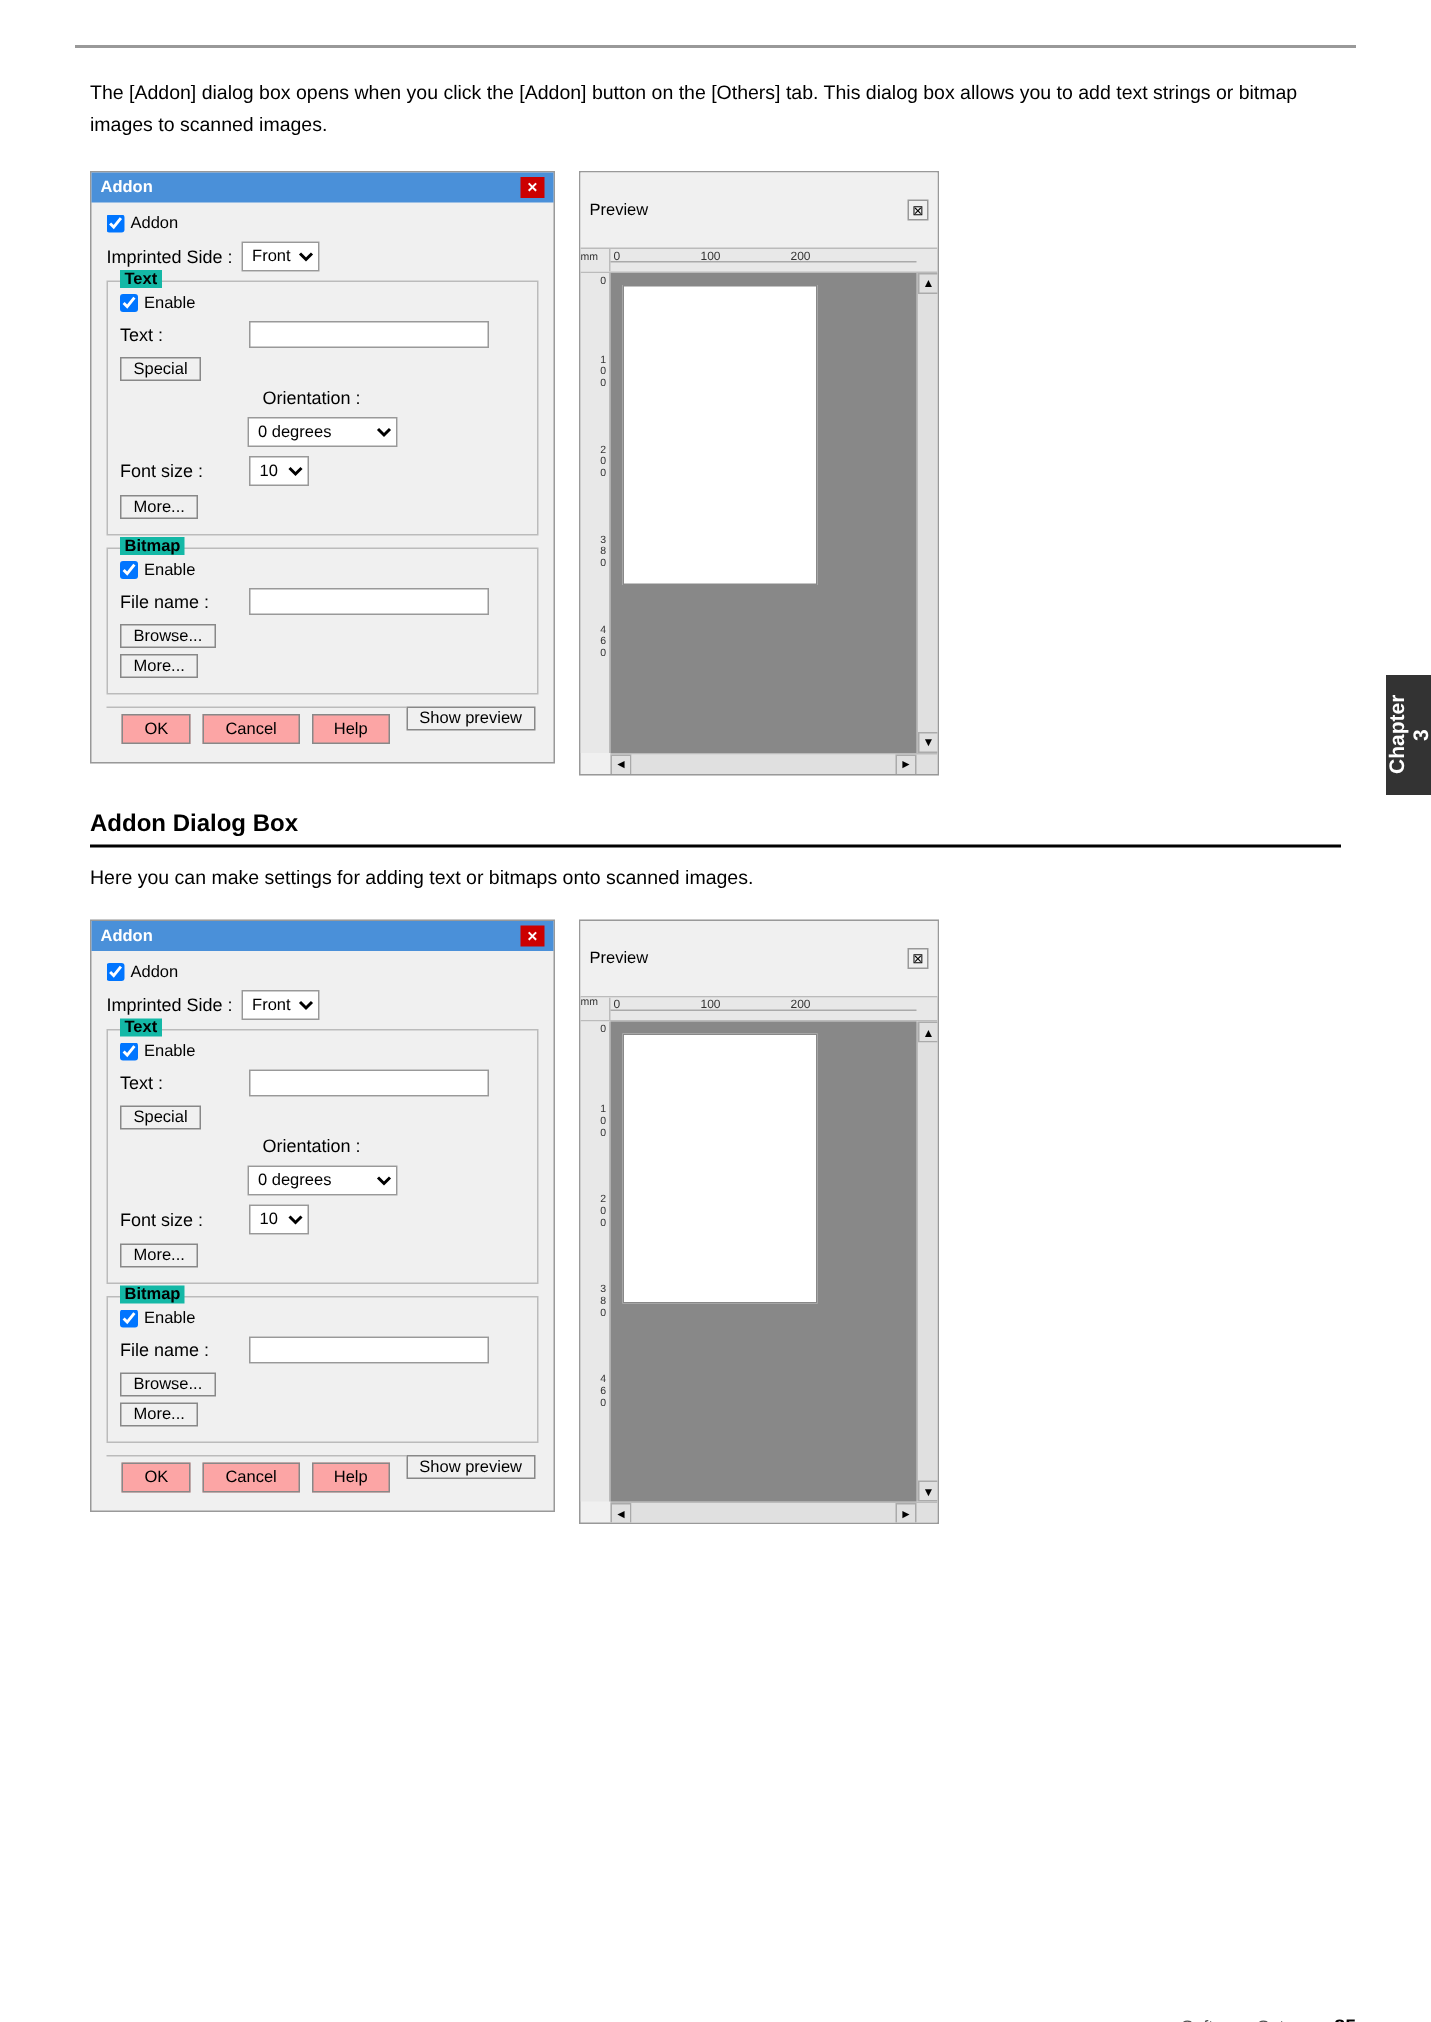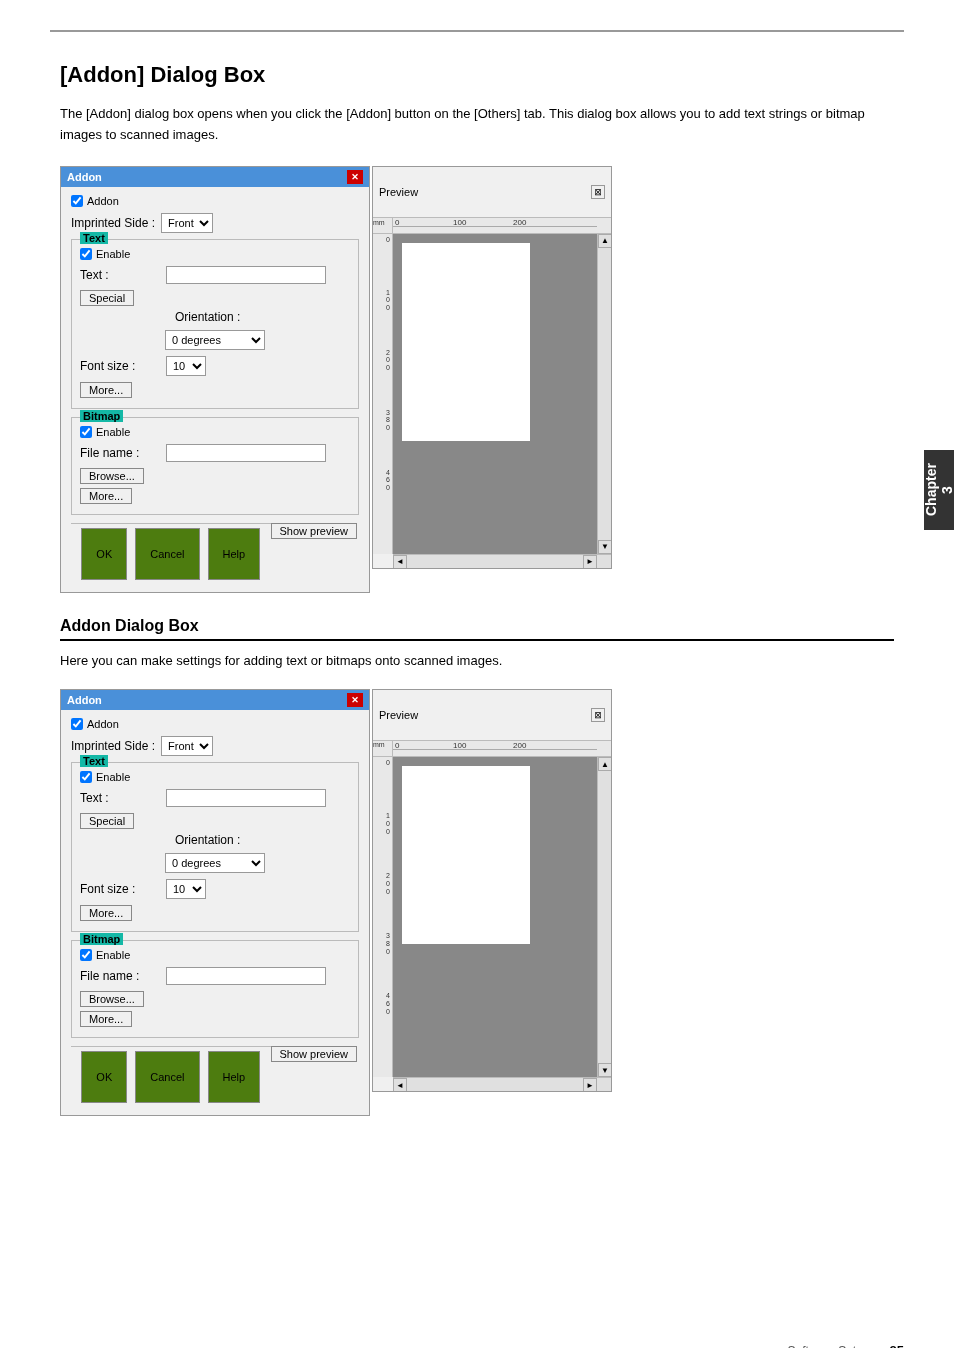--- a/index.html
+++ b/index.html
@@ -40,21 +40,21 @@
     .intro-text {
       font-size: 13px;
       line-height: 1.6;
       margin-bottom: 20px;
     }
 
     
     .dialog-preview-row {
       display: flex;
       flex-direction: row;
-      gap: 2px;
+      gap: 16px;
       margin-bottom: 24px;
       align-items: flex-start;
     }
 
     
     .addon-dialog {
       border: 1px solid #999;
       background: #f0f0f0;
       width: 310px;
       min-height: 380px;
@@ -196,22 +196,22 @@
       display: flex;
       justify-content: center;
       gap: 8px;
       padding: 4px 0 6px 0;
       border-top: 1px solid #bbb;
       margin-top: 4px;
     }
 
     .footer-btn {
       font-size: 11px;
-      padding: 19px 14px;
-      background: #4d7c0f;
+      padding: 3px 14px;
+      background: #fca5a5;
       border: 1px solid #888;
       cursor: pointer;
     }
 
     
     .preview-panel {
       border: 1px solid #999;
       background: #f0f0f0;
       width: 240px;
       min-height: 380px;
@@ -358,21 +358,20 @@
     }
   </style>
 </head>
 <body>
 
 <div class="page-container">
   <div class="top-rule"></div>
 
   <div class="content-area">
 
-    <h1 class="page-title">[Addon] Dialog Box</h1>
 
     <p class="intro-text">The [Addon] dialog box opens when you click the [Addon] button on the [Others] tab. This dialog box allows you to add text strings or bitmap images to scanned images.</p>
 
     <div class="dialog-preview-row">
 
       <div class="addon-dialog">
         <div class="dialog-titlebar">
           <span>Addon</span>
           <button class="dialog-close-btn">✕</button>
         </div>

